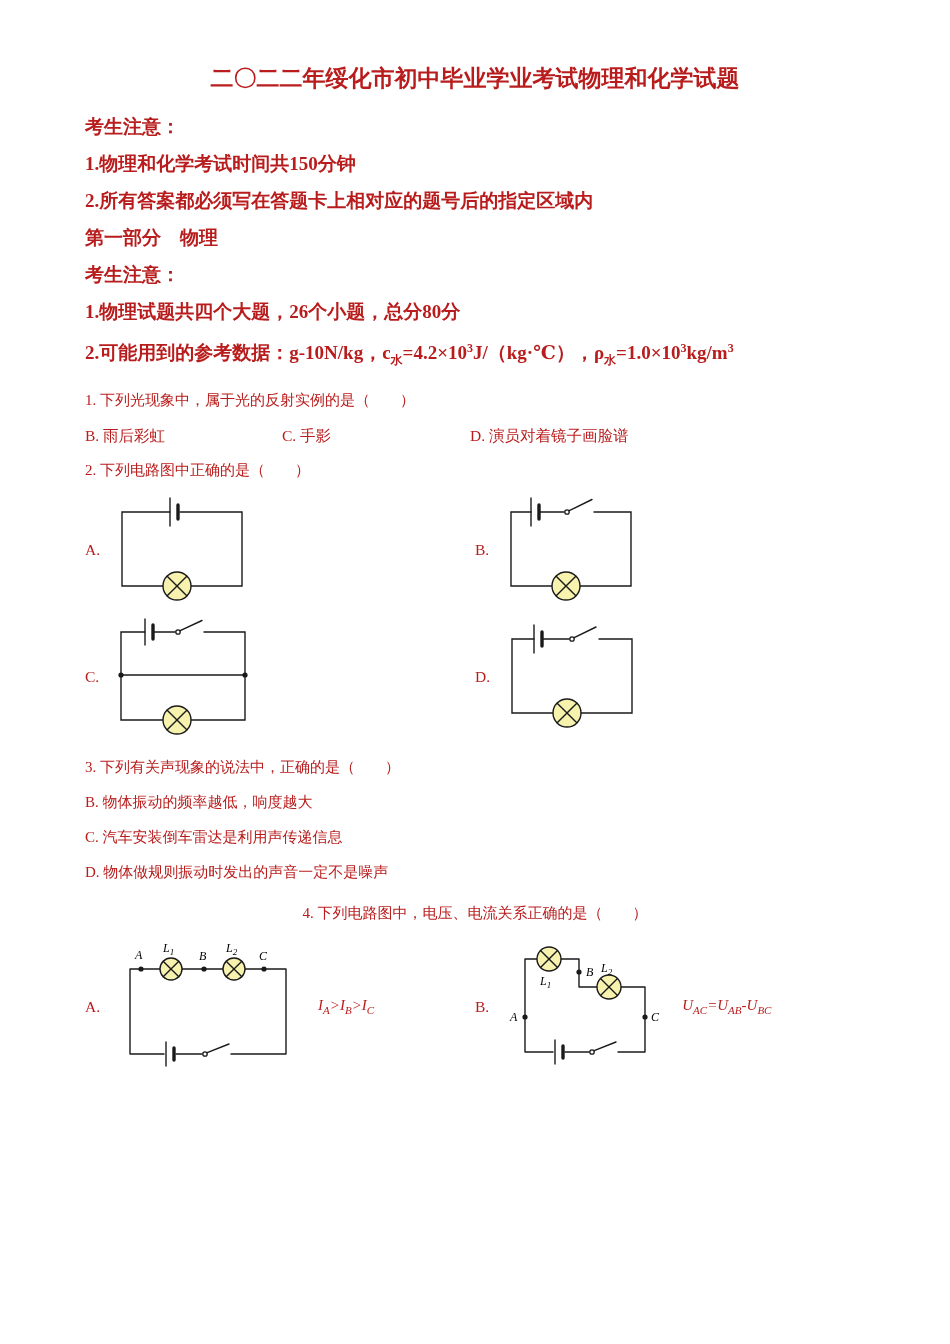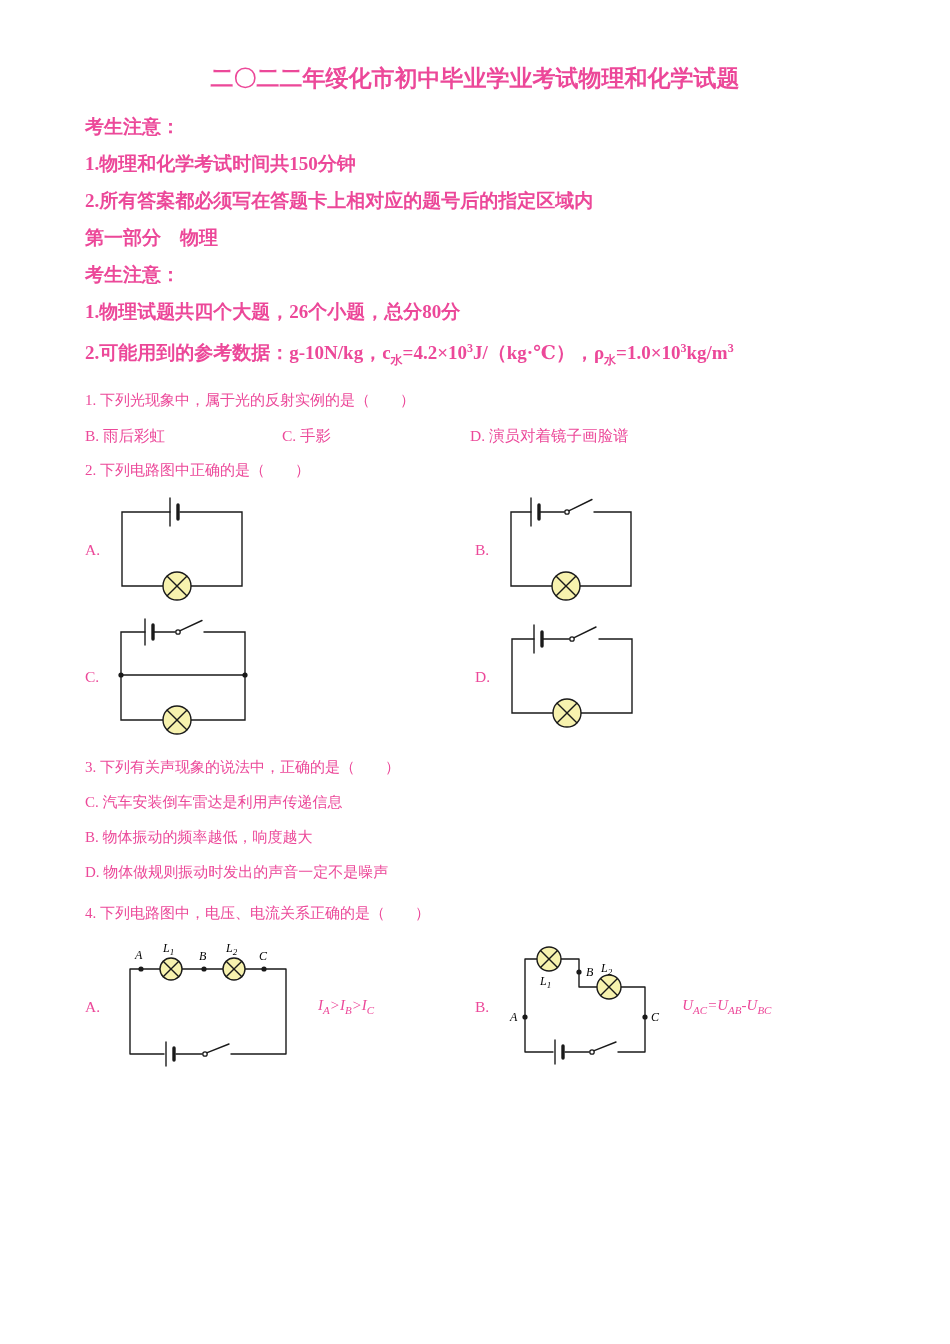--- a/index.html
+++ b/index.html
@@ -1,18 +1,18 @@
 <!DOCTYPE html>
 <html><head>
 <meta charset="utf-8">
 <style>
   * { margin:0; padding:0; box-sizing:border-box; }
   html, body { background:#ffffff; }
   .page {
-    width:950px; min-height:1344px; margin:0 auto; background:#fff; color:#ec4899;
+    width:950px; min-height:1344px; margin:0 auto; background:#fff; color:#b91c1c;
     padding:62px 85px 30px 85px;
     font-family:"Liberation Serif","DejaVu Serif",serif;
     position:relative;
   }
   .title { font-size:23px; font-weight:700; text-align:center; line-height:34px; margin-bottom:12px; }
   .head-line { font-size:19px; font-weight:700; line-height:37px; }
   .center { }
   .sub { font-size:12px; vertical-align:sub; }
   .sup { font-size:12px; vertical-align:super; }
   .q-line { font-size:15px; font-weight:400; line-height:35px; }
@@ -137,25 +137,25 @@
           <circle class="lamp" cx="63" cy="92" r="14" fill="#f7f2ae"></circle>
           <line x1="53.2" y1="82.2" x2="72.8" y2="101.8"></line>
           <line x1="72.8" y1="82.2" x2="53.2" y2="101.8"></line>
         </g>
       </svg>
     </div>
 
   </div>
 
   <p class="q-line" style="margin-top:14px;">3. 下列有关声现象的说法中，正确的是（　　）</p>
+  <p class="q-line">B. 物体振动的频率越低，响度越大</p>
   <p class="q-line">C. 汽车安装倒车雷达是利用声传递信息</p>
-  <p class="q-line">B. 物体振动的频率越低，响度越大</p>
   <p class="q-line">D. 物体做规则振动时发出的声音一定不是噪声</p>
 
-  <p class="q-line" style="margin-top:6px;">4. 下列电路图中，电压、电流关系正确的是（　　）</p>
+  <p class="q-line" style="margin-top:6px;text-align:center;">4. 下列电路图中，电压、电流关系正确的是（　　）</p>
 
   <div class="circuit-row">
 
     <div class="q4-cell left">
       <span class="c-label">A.</span>
       <svg class="circ" width="190" height="135" viewBox="0 0 190 135">
         <path d="M16,30 V115 M172,30 V115 M16,30 H46 M68,30 H109 M131,30 H172 M16,115 H50 M62,115 H88 M117,115 H172"></path>
         <g>
           <circle class="lamp" cx="57" cy="30" r="11" fill="#f7f2ae"></circle>
           <line x1="49.2" y1="22.2" x2="64.8" y2="37.8"></line>

